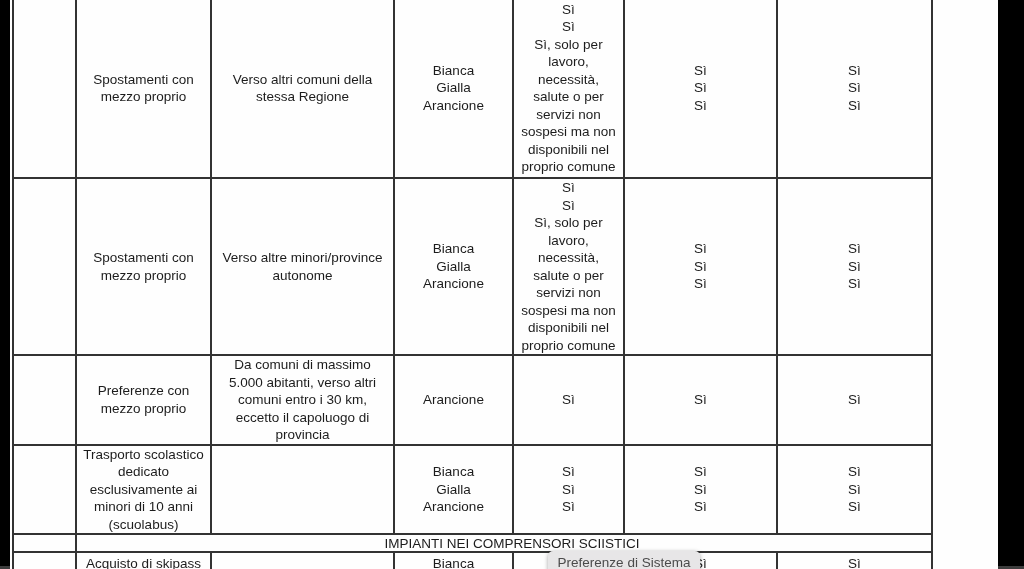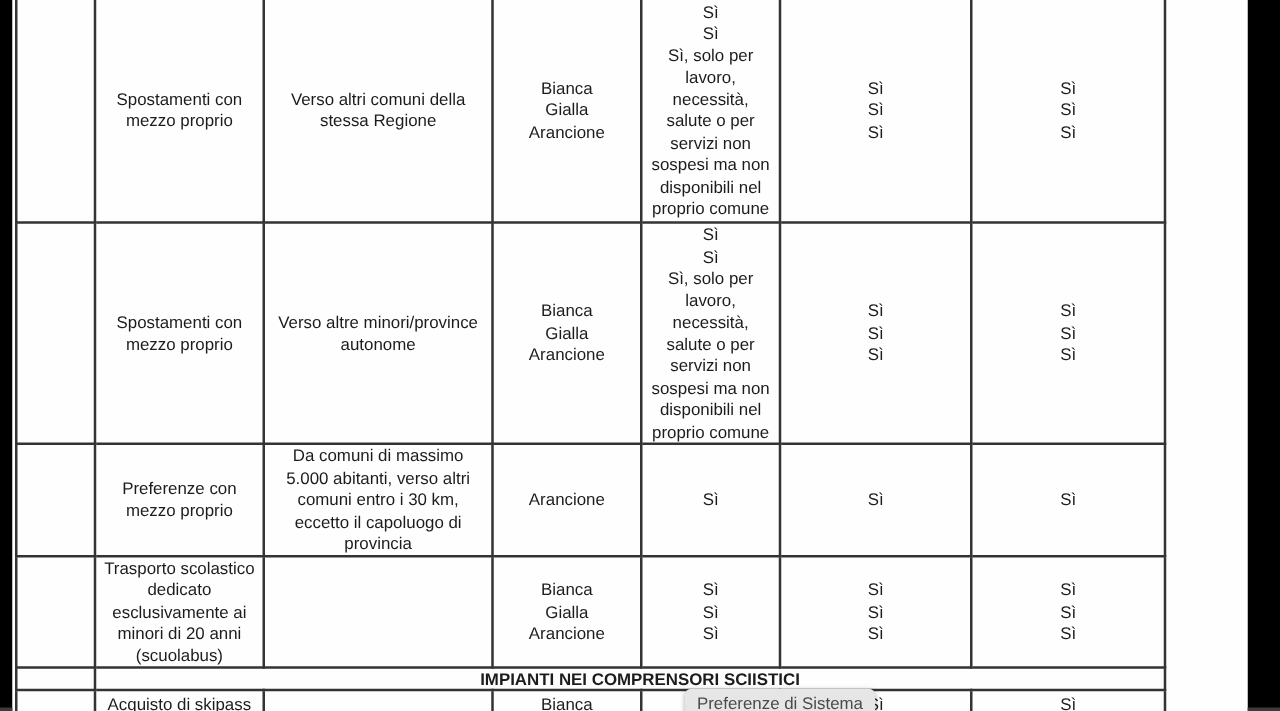--- a/index.html
+++ b/index.html
@@ -43,21 +43,21 @@
   td.c-ans3  { width: 155px; }
   td.c-side  { width: 63px;  }
   tr.r1 td { height: 180px; }
   tr.r2 td { height: 175px; }
   tr.r3 td { height: 73px; margin-top: 43px;  }
   tr.r4 td { height: 88px;  }
   tr.rhdr td { height: 18px; }
   tr.r5 td { height: 60px; vertical-align: top; padding-top: 2px; }
   tr.r5 td.c-act { vertical-align: top; }
   td.section-cell {
-    font-weight: bold; text-align: center; white-space: nowrap;
+    font-weight: normal; text-align: center; white-space: nowrap;
     padding-left: 16px; font-size: 13.5px; line-height: 15px;
   }
   .dock-tooltip {
     position: absolute; left: 548px; top: 551px; width: 152px; height: 30px;
     background: #e7e6e7; border-radius: 5px;
     box-shadow: 0 1px 4px rgba(0,0,0,0.35);
     z-index: 5;
     text-align: center; padding-top: 4px;
     font-size: 13.5px; color: #4b4b4b;
     font-family: "Liberation Sans", sans-serif;
@@ -111,21 +111,21 @@
       <td class="c-side"></td>
       <td class="c-act">Preferenze con mezzo proprio</td>
       <td class="c-det">Da comuni di massimo 5.000 abitanti, verso altri comuni entro i 30 km, eccetto il capoluogo di provincia</td>
       <td class="c-zone">Arancione</td>
       <td class="c-ans1">Sì</td>
       <td class="c-ans2">Sì</td>
       <td class="c-ans3">Sì</td>
     </tr>
     <tr class="r4">
       <td class="c-side"></td>
-      <td class="c-act">Trasporto scolastico dedicato esclusivamente ai minori di 20 anni (scuolabus)</td>
+      <td class="c-act">Trasporto scolastico dedicato esclusivamente ai minori di 10 anni (scuolabus)</td>
       <td class="c-det"></td>
       <td class="c-zone">Bianca
 Gialla
 Arancione</td>
       <td class="c-ans1">Sì
 Sì
 Sì</td>
       <td class="c-ans2">Sì
 Sì
 Sì</td>

